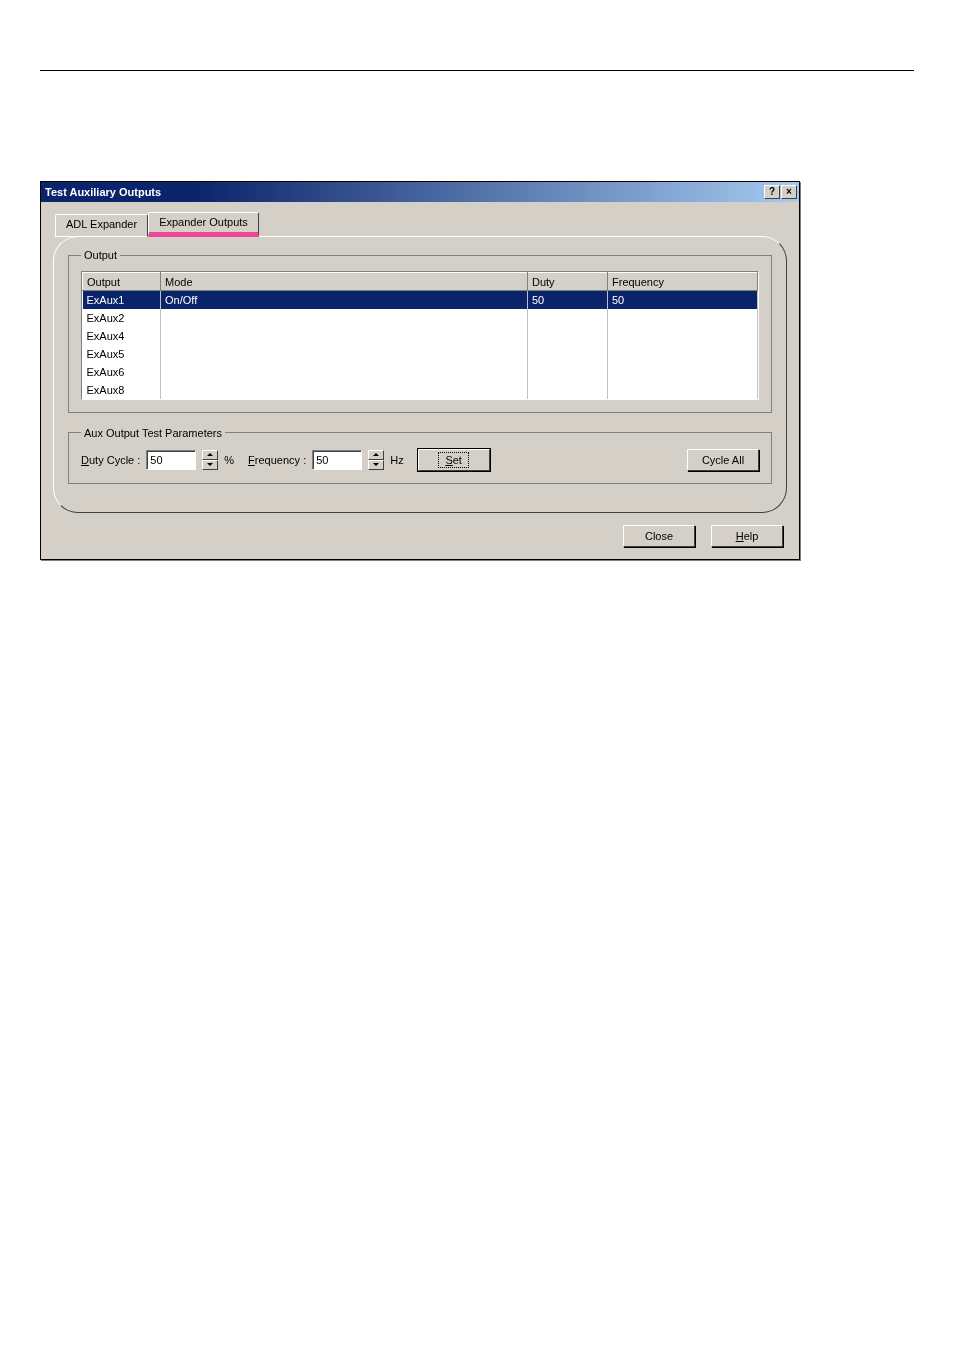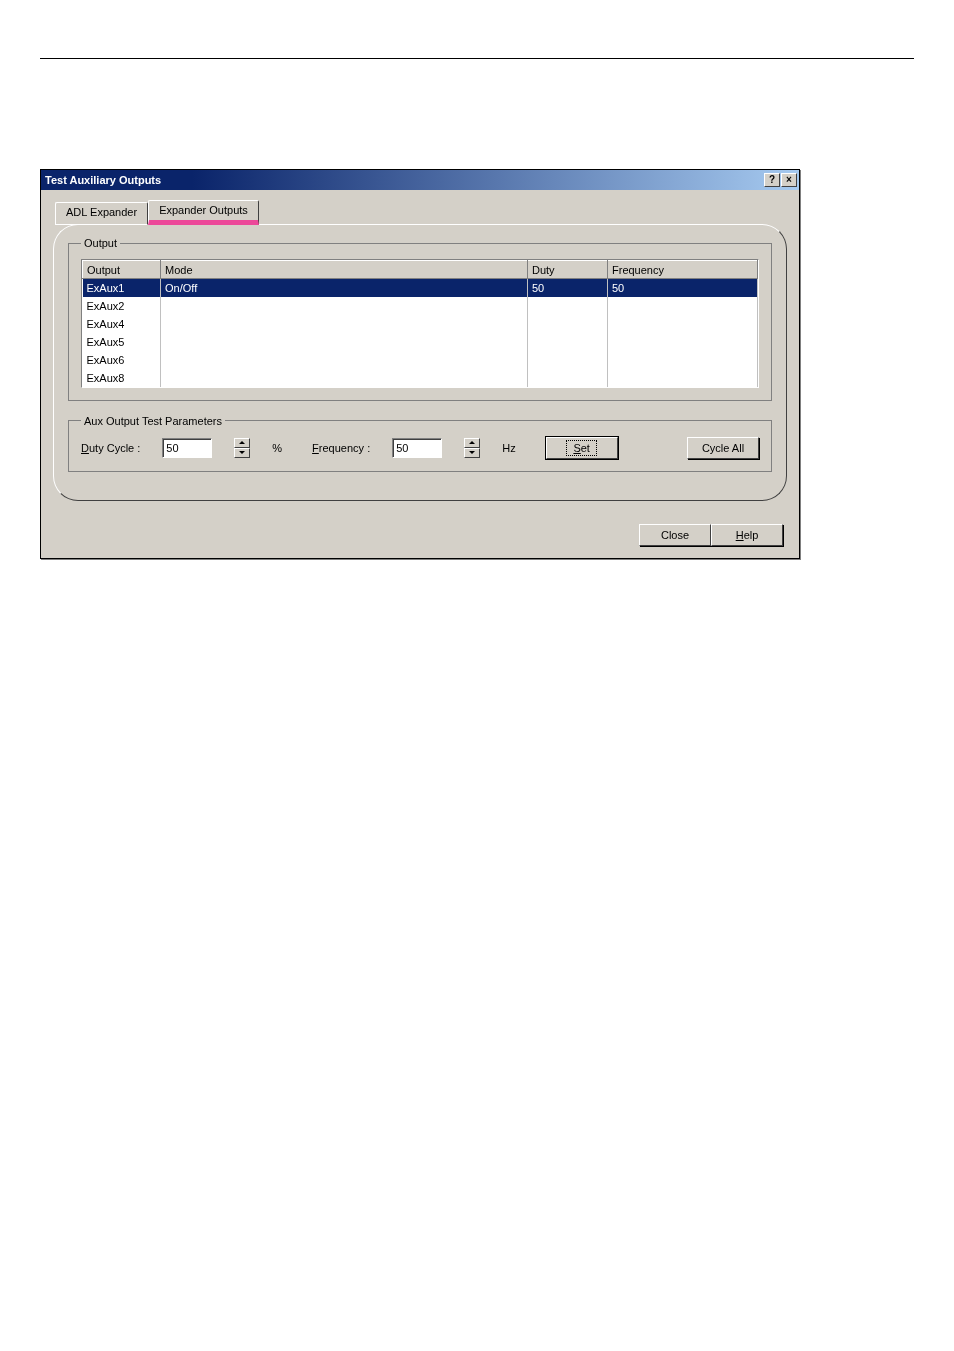--- a/index.html
+++ b/index.html
@@ -5,21 +5,21 @@
   * { box-sizing: border-box; }
   body {
     margin: 0;
     font-family: Tahoma, "MS Sans Serif", Arial, sans-serif;
     font-size: 11px;
     background: #fff;
     color: #000;
   }
   .page {
     width: 954px;
-    padding: 8px 40px;
+    padding: 20px 40px;
   }
   hr.top-rule {
     border: none;
     border-top: 1px solid #000;
     margin: 50px 0 110px 0;
   }
   .dialog {
     width: 760px;
     background: #d4d0c8;
     border: 1px solid #000;
@@ -136,21 +136,21 @@
     color: #000;
   }
   .grid tr.selected td {
     background: #0a246a;
     color: #fff;
   }
   
   .params-row {
     display: flex;
     align-items: center;
-    gap: 22px;
+    gap: 6px;
   }
   .params-row label { font-size: 11px; }
   .accesskey { text-decoration: underline; }
   input.spin-input {
     width: 50px;
     height: 20px;
     border-top: 1px solid #808080;
     border-left: 1px solid #808080;
     border-right: 1px solid #fff;
     border-bottom: 1px solid #fff;
@@ -201,22 +201,22 @@
   }
   .btn.default .btn-inner {
     border: 1px dotted #000;
     padding: 1px 6px;
     display: inline-block;
   }
   .spacer { flex: 1; }
   .bottom-buttons {
     display: flex;
     justify-content: flex-end;
-    gap: 0;
-    margin-top: 23px;
+    gap: 16px;
+    margin-top: 12px;
     padding-right: 4px;
   }
 </style>
 </head>
 <body>
 
 <div class="page">
   <hr class="top-rule">
 
   <div class="dialog">

